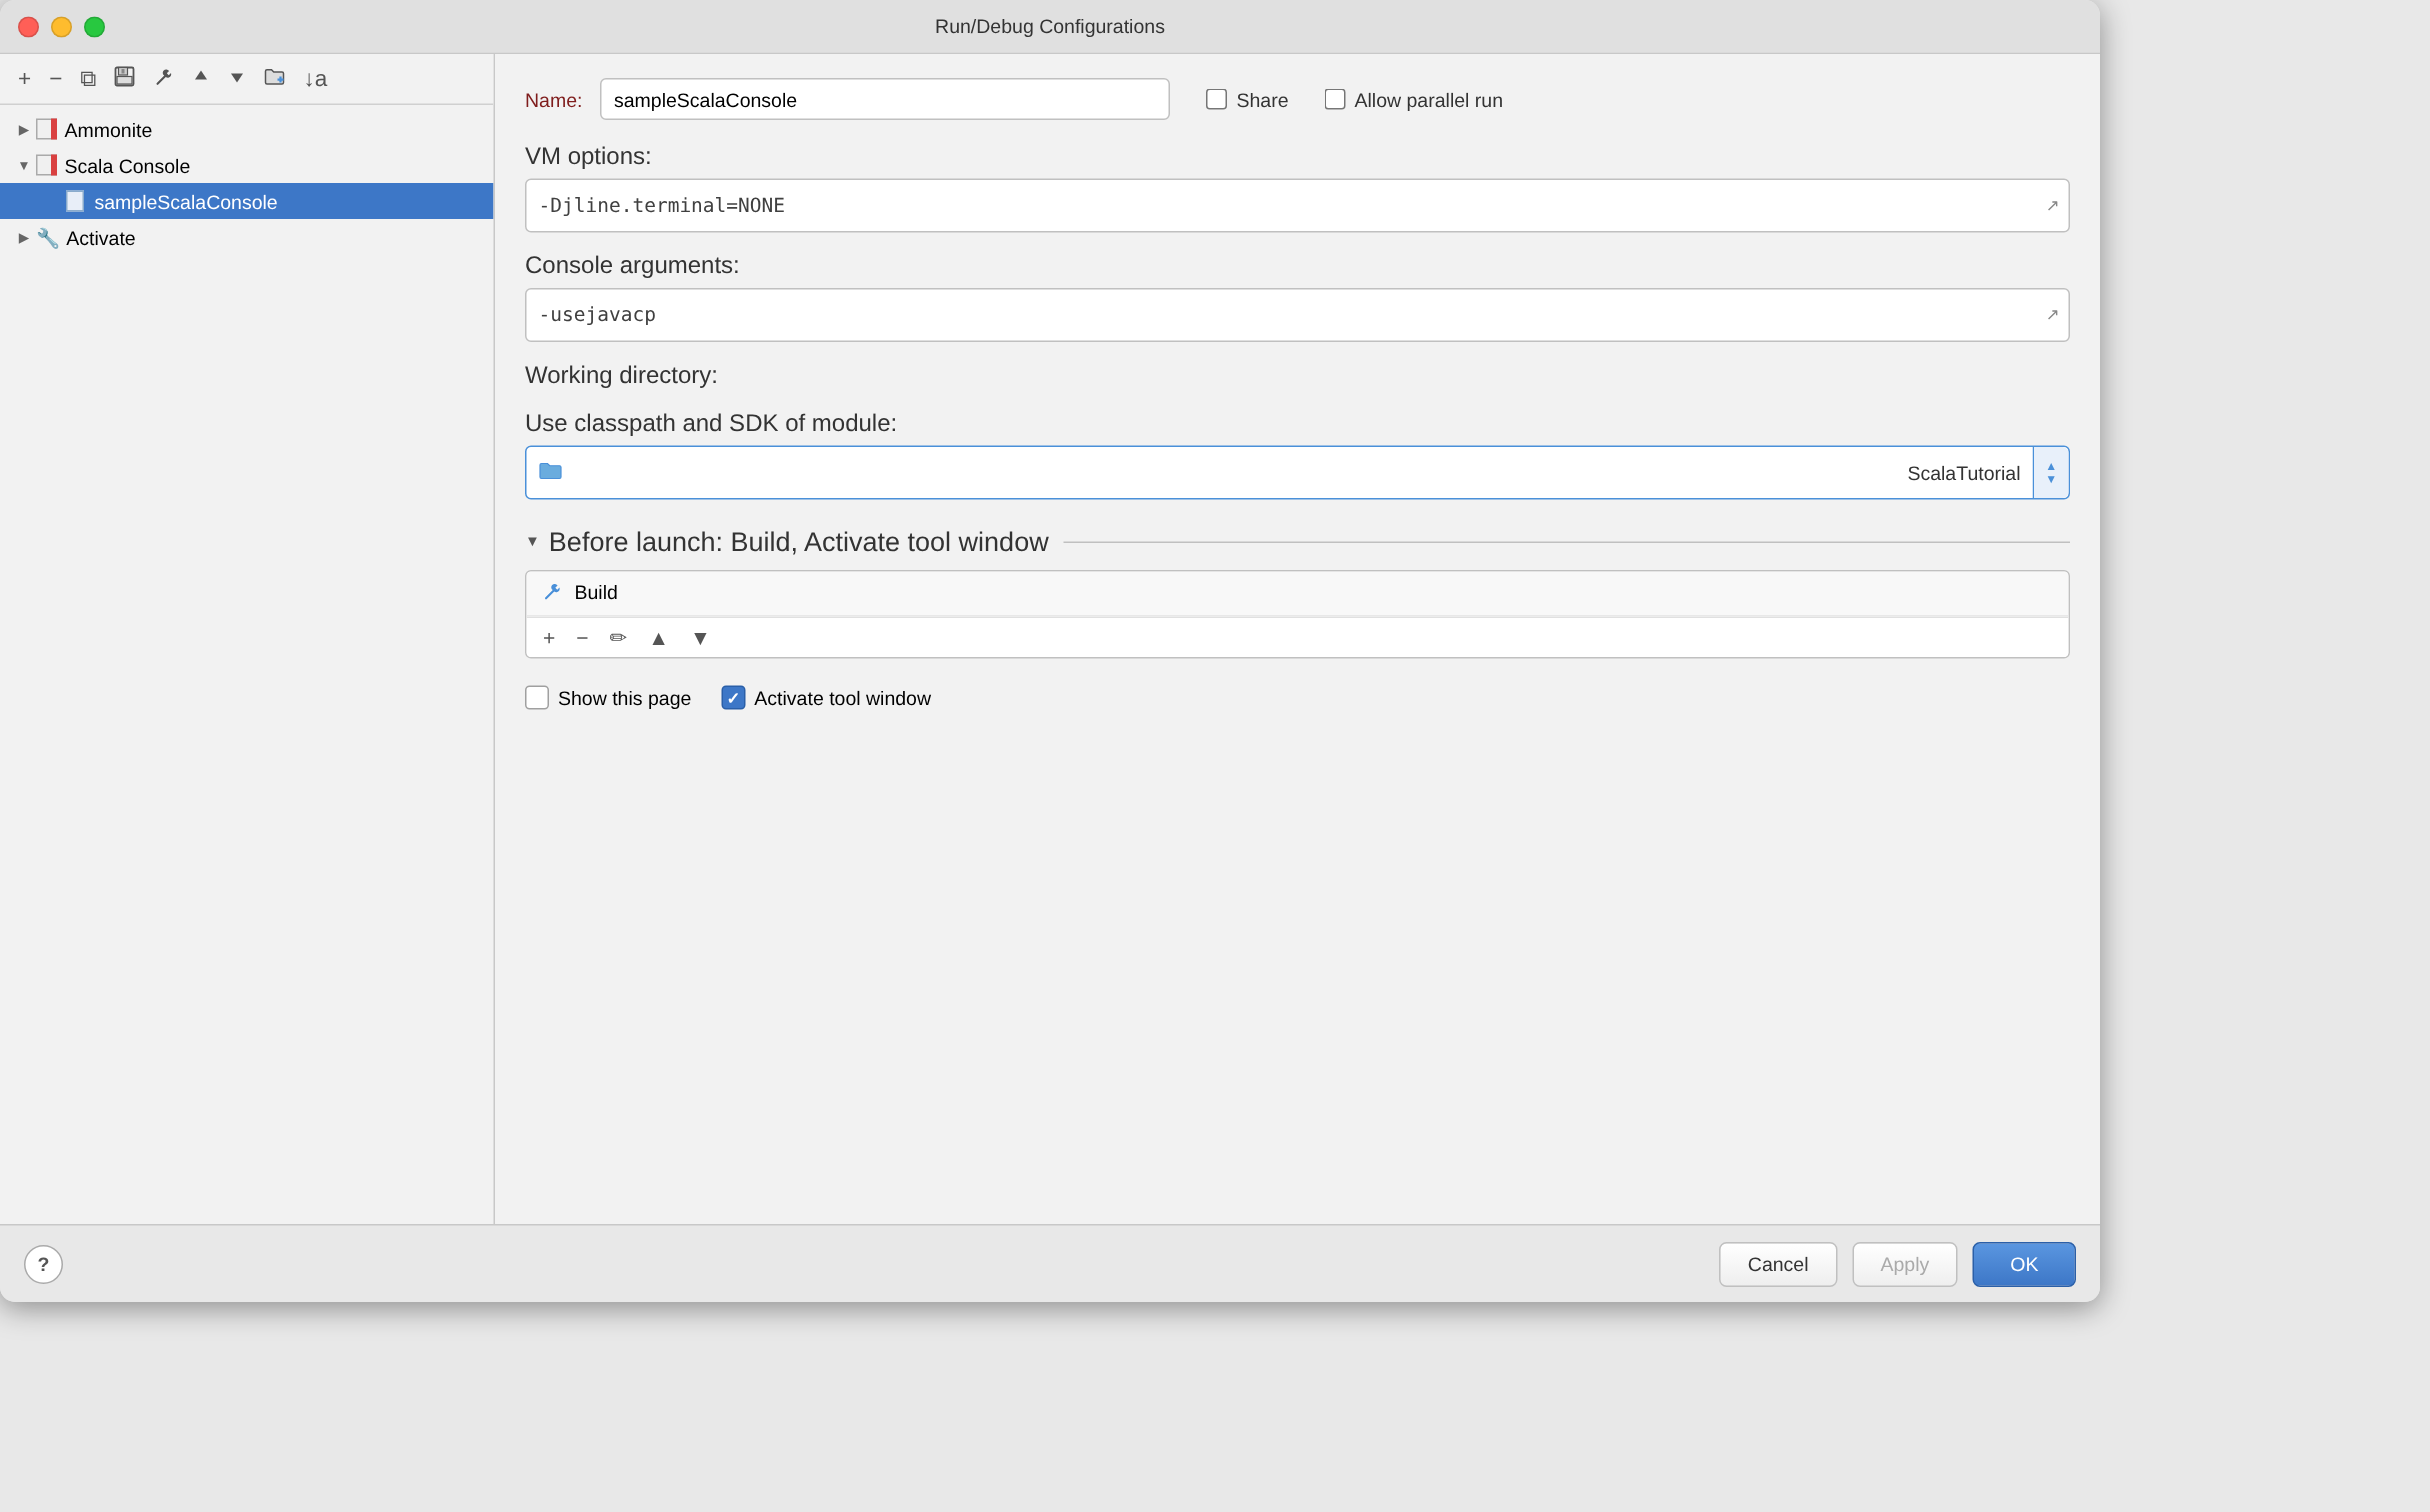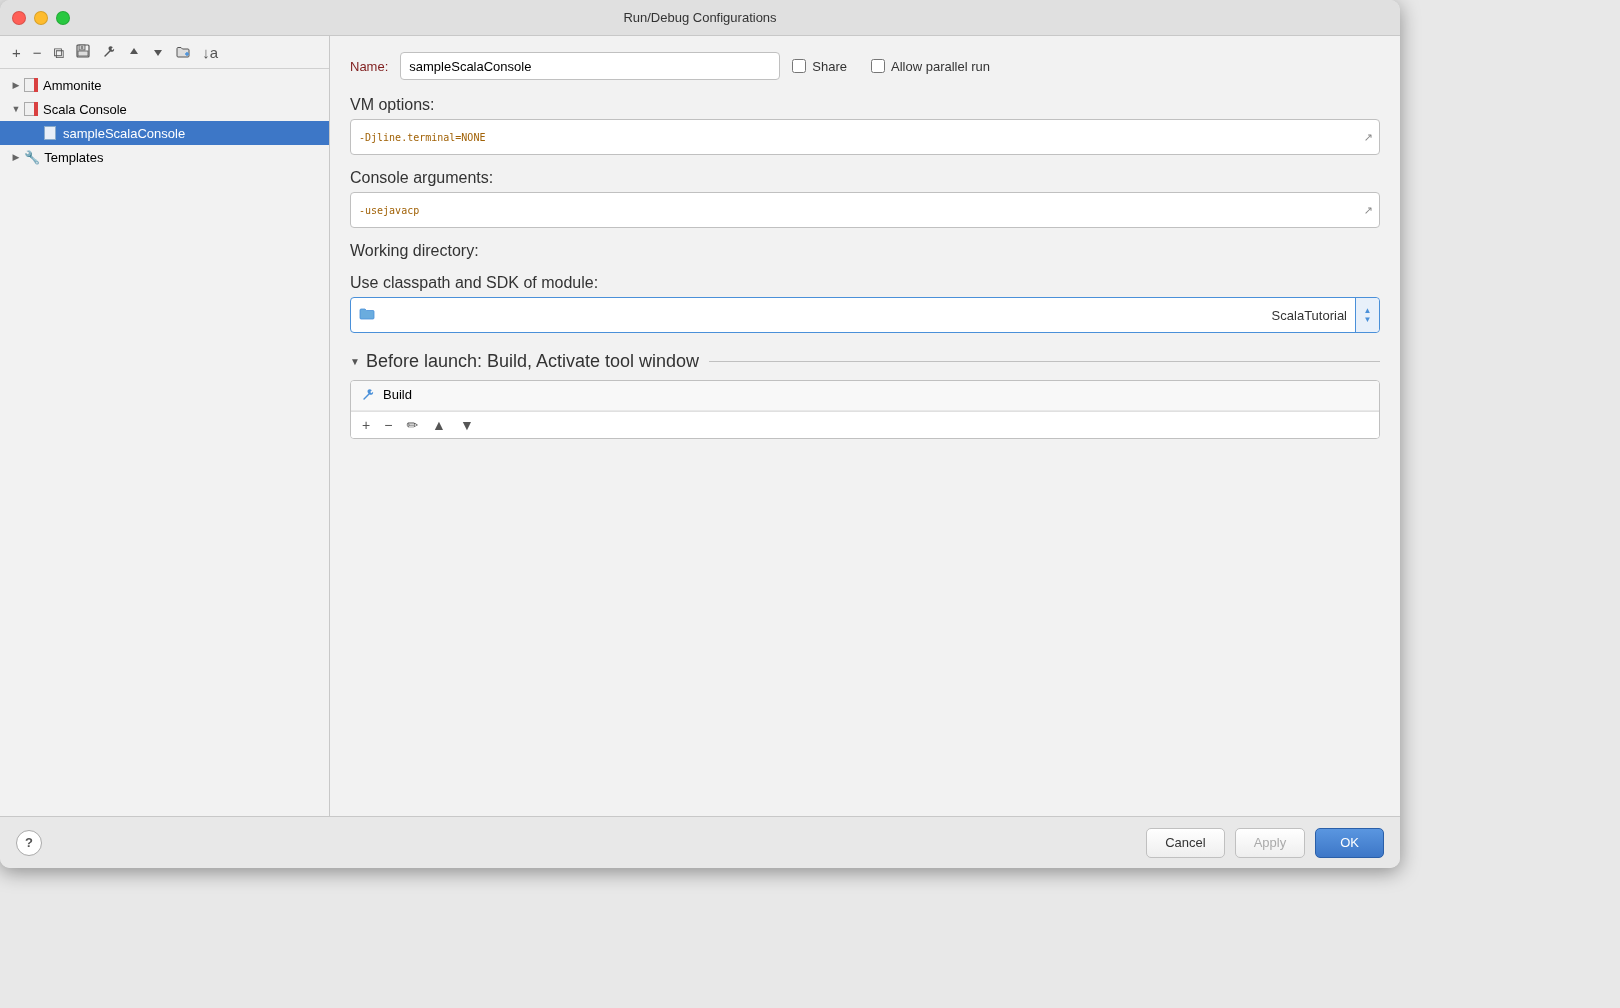--- a/index.html
+++ b/index.html
@@ -147,21 +147,21 @@
       padding: 0 8px;
       font-size: 13px;
       background: white;
       outline: none;
     }
 
     .share-group {
       display: flex;
       align-items: center;
       gap: 6px;
-      margin-left: 0;
+      margin-left: 12px;
     }
     .checkbox-input {
       width: 14px;
       height: 14px;
       cursor: pointer;
     }
     .share-label {
       font-size: 13px;
       color: #333;
     }
@@ -191,24 +191,24 @@
       border-radius: 4px;
       background: white;
     }
 
     .text-field {
       width: 100%;
       height: 34px;
       border: none;
       background: transparent;
       padding: 0 34px 0 8px;
-      font-size: 10px;
+      font-size: 13px;
       outline: none;
       font-family: "Menlo", "Monaco", monospace;
-      color: #a16207;
+      color: #404040;
     }
 
     .expand-icon {
       position: absolute;
       right: 6px;
       top: 50%;
       transform: translateY(-50%);
       color: #888;
       font-size: 11px;
       cursor: pointer;
@@ -588,21 +588,21 @@
         <div class="tree-arrow"></div>
         <div class="icon-file-small">
           <div class="file-base"></div>
         </div>
         <span class="tree-label">sampleScalaConsole</span>
       </div>
 
       <div class="tree-item">
         <div class="tree-arrow">▶</div>
         <span style="margin-right:4px; font-size:13px;">🔧</span>
-        <span class="tree-label">Templates</span>
+        <span class="tree-label">Activate</span>
       </div>
     </div>
   </div>
 
   <div class="right-panel">
 
     <div class="name-row">
       <span class="name-label">Name:</span>
       <input class="name-input" type="text" value="sampleScalaConsole" style="">
       <div class="share-group">
@@ -671,20 +671,30 @@
         </div>
         <div class="before-launch-toolbar">
           <button class="bl-toolbar-btn">+</button>
           <button class="bl-toolbar-btn">−</button>
           <button class="bl-toolbar-btn">✏</button>
           <button class="bl-toolbar-btn">▲</button>
           <button class="bl-toolbar-btn">▼</button>
         </div>
       </div>
 
+      <div class="bottom-checkboxes">
+        <div class="checkbox-group">
+          <div class="checkbox-empty"></div>
+          <span>Show this page</span>
+        </div>
+        <div class="checkbox-group">
+          <div class="checkbox-blue"></div>
+          <span>Activate tool window</span>
+        </div>
+      </div>
     </div>
 
   </div>
 </div>
 
 <div class="bottom-bar">
   <button class="help-btn">?</button>
   <div class="bottom-actions">
     <button class="btn-cancel">Cancel</button>
     <button class="btn-apply">Apply</button>

